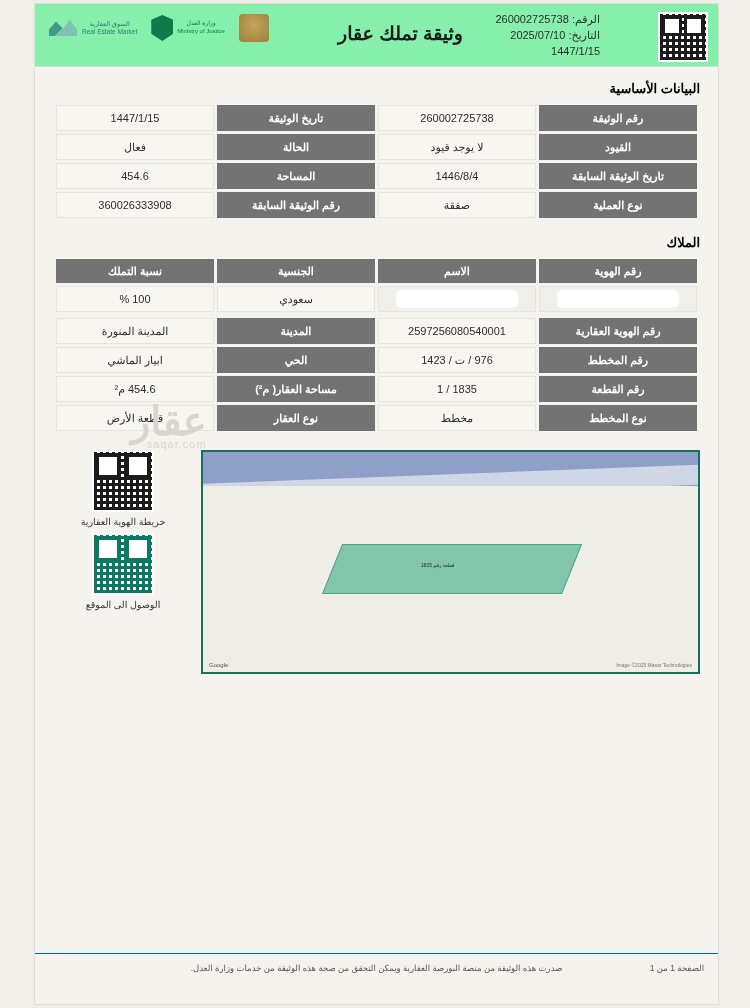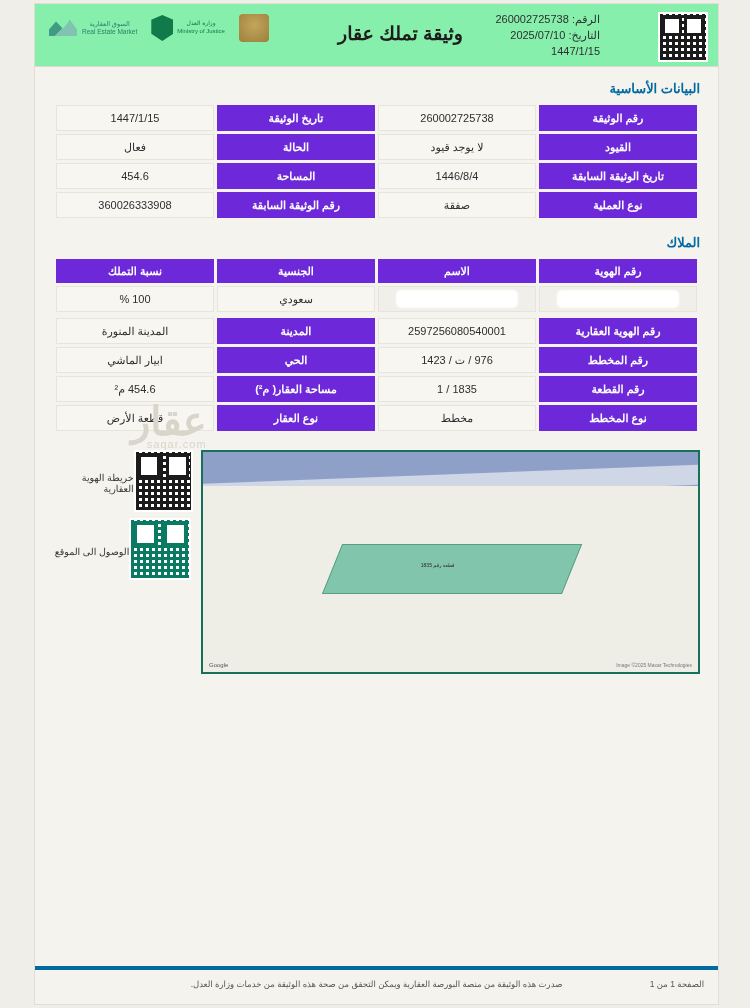--- a/index.html
+++ b/index.html
@@ -79,38 +79,38 @@
   .logo-moj .t{font-size:6px;color:#117a4a;line-height:1.3;text-align:center;}
   .logo-gold{
     width:30px;height:28px;
     background:radial-gradient(circle at 50% 40%,#c6a55c,#9a7f3c);
     border-radius:4px;
   }
 
   
   .section-title{
     text-align:right;
-    font-size:13px;font-weight:bold;color:#0369a1;
+    font-size:13px;font-weight:bold;color:#000000;
     margin:14px 18px 6px 0;
   }
   .tbl{
     margin:0 18px;
     border-collapse:separate;
     border-spacing:3px;
     width:calc(100% - 36px);
     table-layout:fixed;
   }
   .tbl td{
     height:22px;
     font-size:11px;
     text-align:center;
     vertical-align:middle;
   }
   .lbl{
-    background:#6d28d9;color:#fff;font-weight:bold;
+    background:#737373;color:#fff;font-weight:bold;
   }
   .val{
     background:#f7f6f1;color:#2e2e2e;border:1px solid #e7e4db;
   }
   .redacted{
     background:#f1efe9;
     position:relative;
   }
   .redacted:after{
     content:"";
@@ -165,39 +165,39 @@
   .map-credit-r{
     position:absolute;right:6px;bottom:4px;
     font-size:5px;color:#777;
   }
   .qr-col{
     position:absolute;
     left:0;top:0;
     width:140px;
     display:flex;flex-direction:column;align-items:center;gap:6px;
   }
-  .qr-item{display:flex;flex-direction:row;align-items:center;}
+  .qr-item{display:flex;flex-direction:column;align-items:center;}
   .qr-box{width:58px;height:58px;}
   .qr-cap{font-size:9.5px;color:#333;margin-top:4px;}
   .watermark{
     position:absolute;
     left:78px;top:-52px;
     font-size:40px;color:#d8d5cb;
     font-weight:bold;letter-spacing:2px;
     pointer-events:none;
   }
   .watermark small{
     display:block;font-size:11px;letter-spacing:1px;color:#d8d5cb;
     text-align:right;font-weight:normal;margin-top:-6px;
   }
 
   
   .footer{
-    position:absolute;left:0;bottom:0;width:100%;
-    border-top:4px solid #0369a1;
+    position:absolute;left:0;bottom:16px;width:100%;
+    border-top:1px solid #0369a1;
     height:34px;
     text-align:center;
   }
   .footer-txt{
     position:absolute;right:50%;transform:translateX(50%);
     top:9px;
     font-size:8.5px;color:#555;white-space:nowrap;
   }
   .footer-page{
     position:absolute;right:14px;top:9px;

